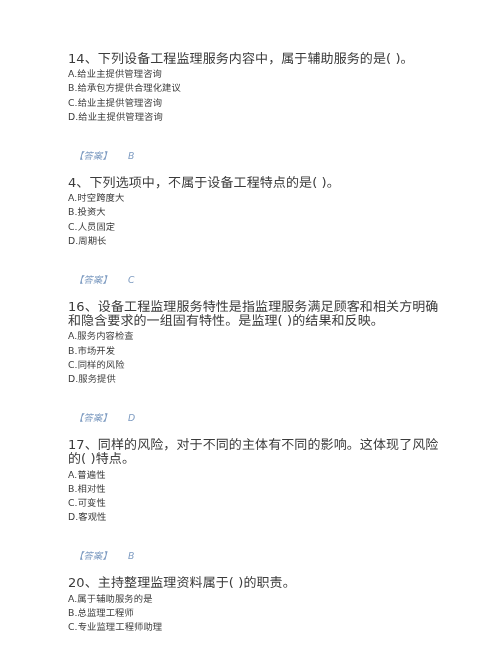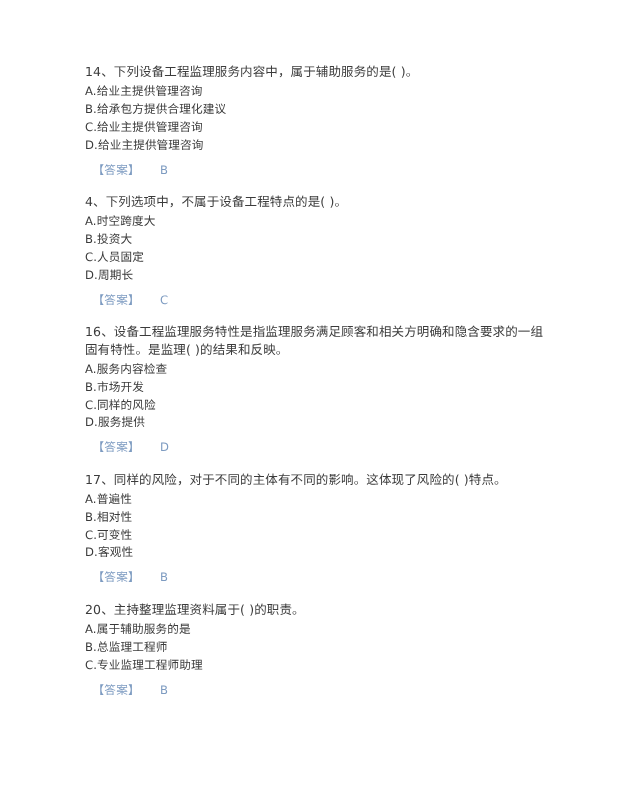--- a/index.html
+++ b/index.html
@@ -32,43 +32,44 @@
     height: 647px;
     background: #ffffff;
     box-sizing: border-box;
     padding: 52px 58px 0 68px;
   }
   .question-block {
     margin-bottom: 13px;
   }
   .q-stem {
     color: #3b3b3b;
-    font-size: 10px;
+    font-size: 13px;
     line-height: 14.2px;
     letter-spacing: 0.1px;
     margin: 0 0 1px 0;
     text-align: left;
     max-width: 372px;
   }
   .options {
     margin: 0;
     padding: 0;
     list-style: none;
   }
   .option {
     color: #3b3b3b;
     font-size: 9.3px;
     line-height: 14.2px;
     letter-spacing: 0.1px;
     white-space: nowrap;
   }
   .answer-row {
-    margin-top: 0;
+    margin-top: 20px;
     padding-left: 6px;
     white-space: nowrap;
+    font-style: italic;
   }
   .answer-label {
     color: #7d9bc1;
     font-size: 9.3px;
     letter-spacing: 0.2px;
   }
   .answer-value {
     color: #7d9bc1;
     font-size: 9.3px;
     margin-left: 11px;

